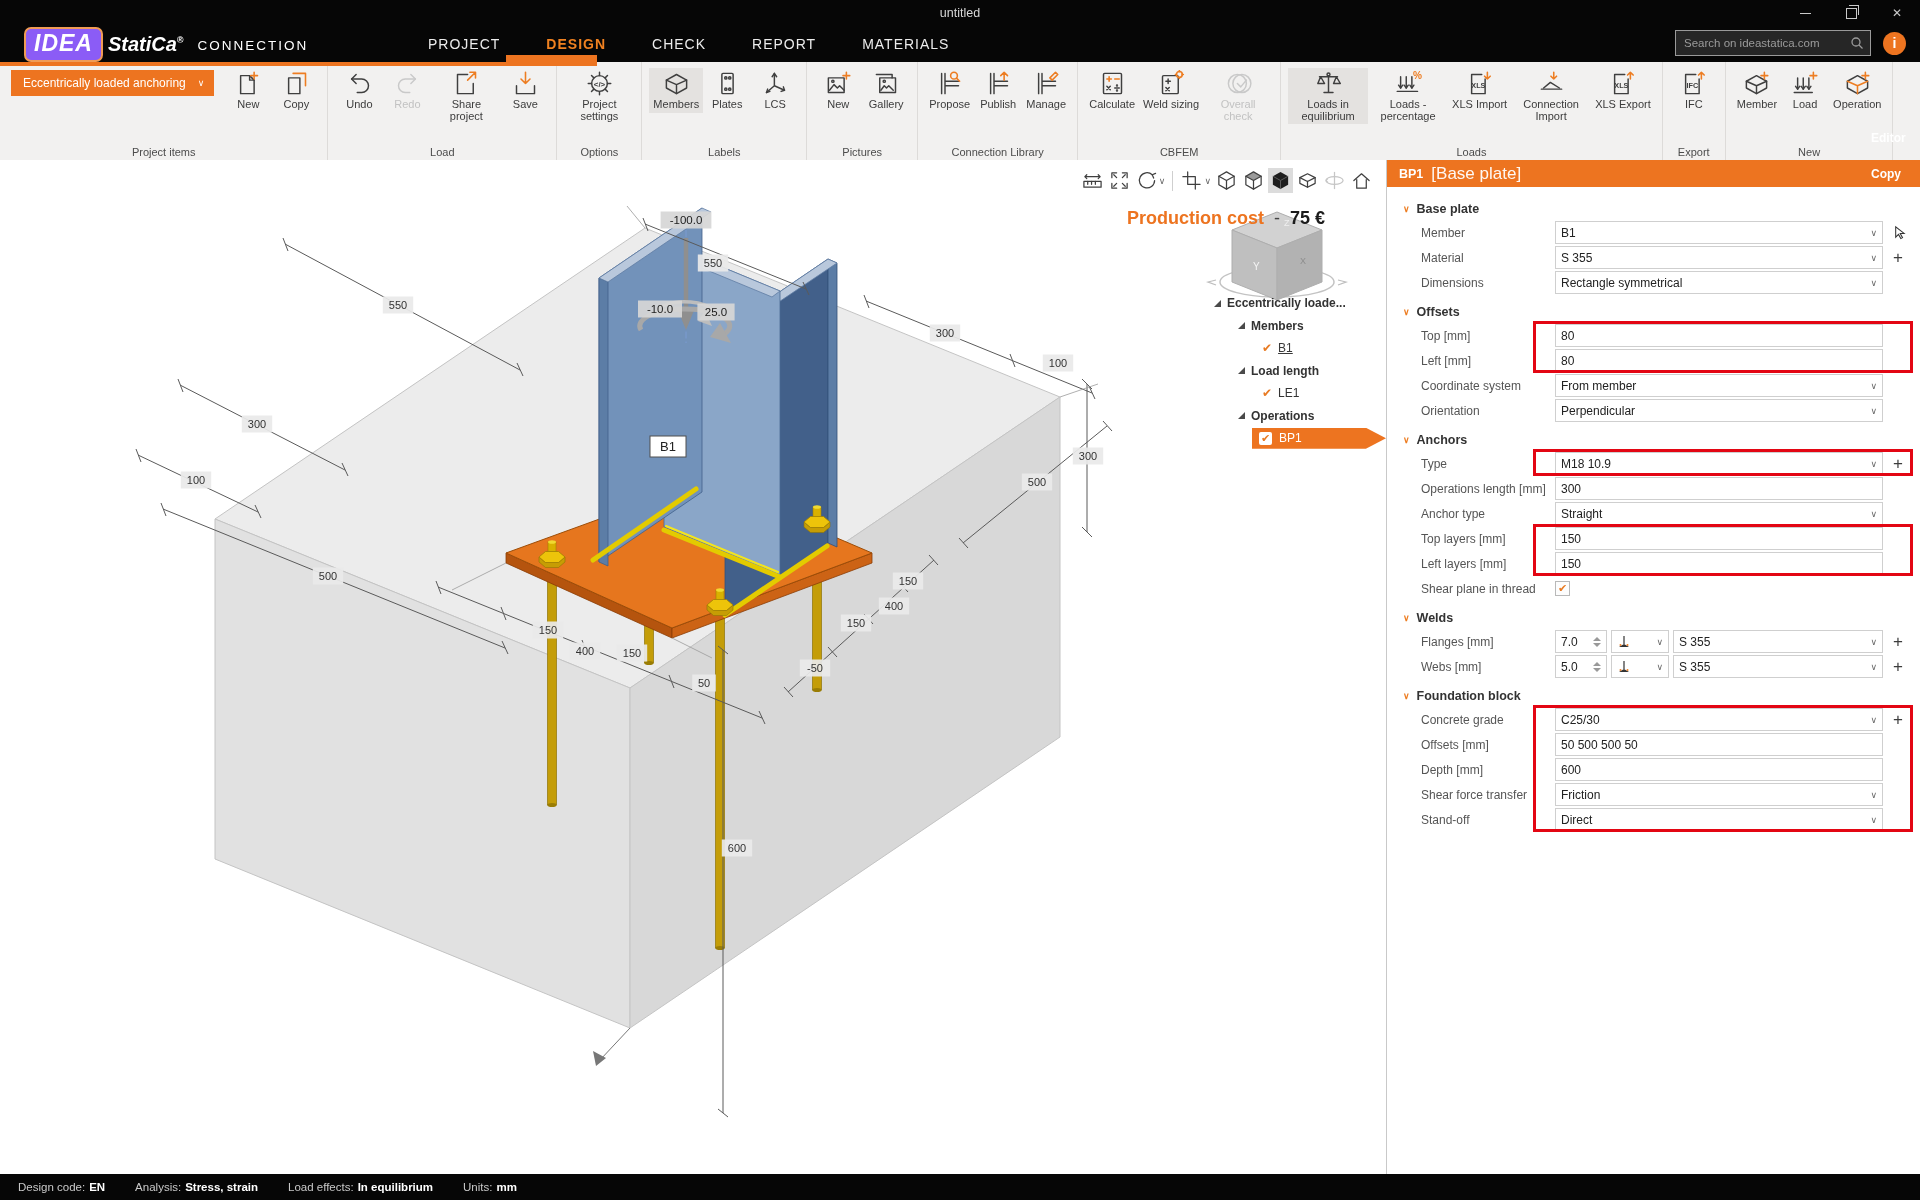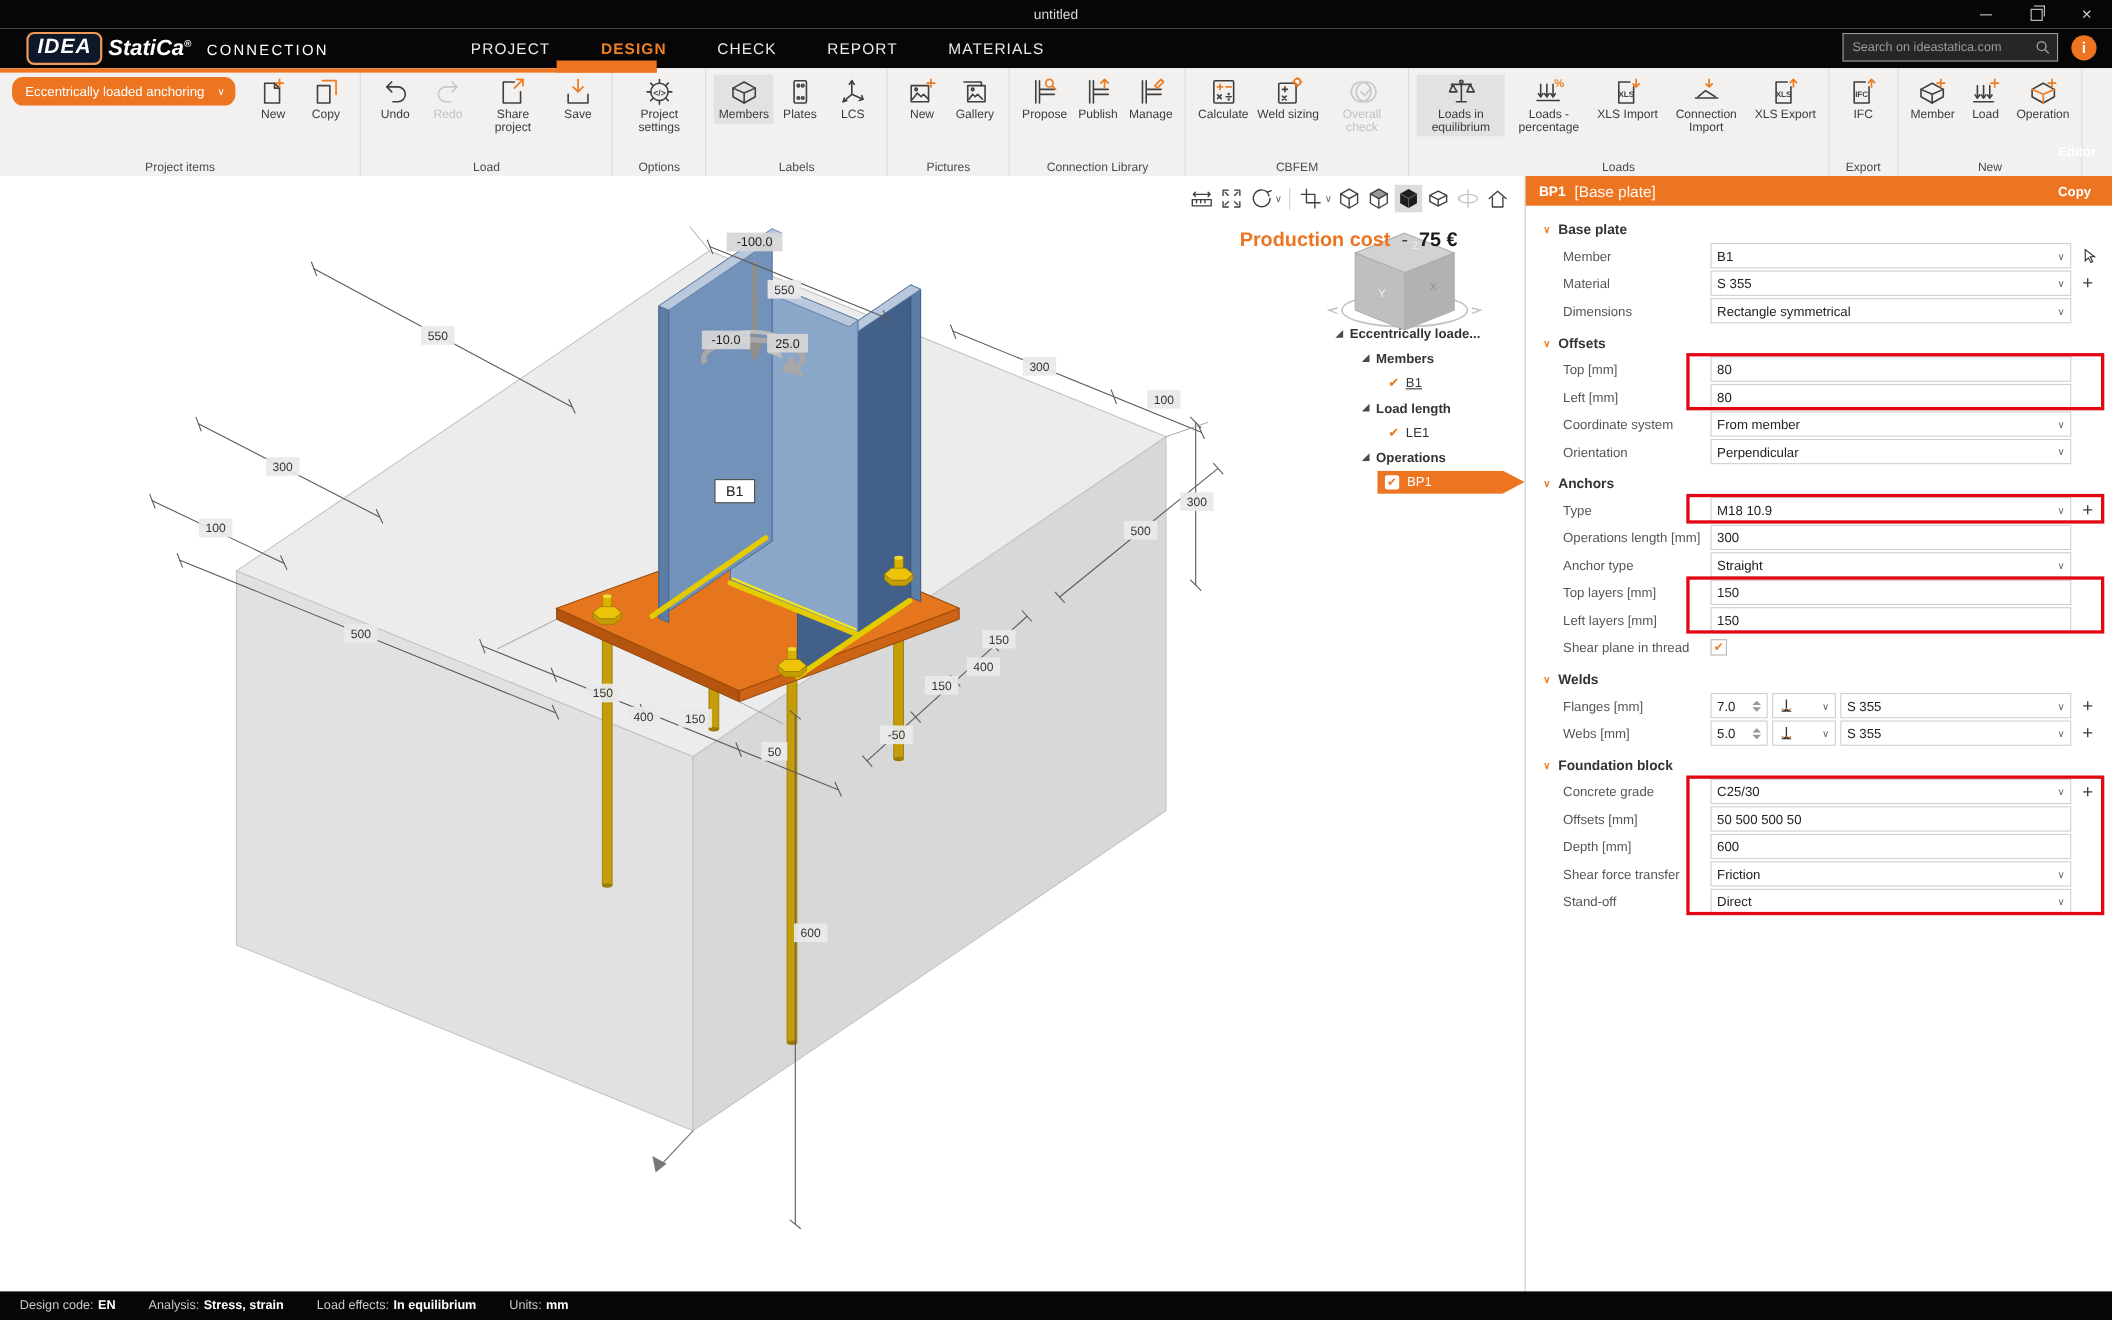--- a/index.html
+++ b/index.html
@@ -13,21 +13,21 @@
   .title-text{color:#d8d8d8;font-size:12.5px;}
   .win-controls{position:absolute;right:0;top:0;height:26px;display:flex;align-items:center;}
   .winbtn{width:46px;height:26px;display:flex;align-items:center;justify-content:center;color:#c9c9c9;font-size:12px;cursor:pointer;}
   .win-min-glyph{width:11px;height:1px;background:#c9c9c9;}
   .win-restore-glyph{width:9px;height:9px;border:1px solid #c9c9c9;position:relative;}
   .win-restore-glyph::before{content:"";position:absolute;left:2px;top:-4px;width:9px;height:9px;border:1px solid #c9c9c9;border-left:none;border-bottom:none;}
 
   
   .menubar{position:absolute;left:0;top:26px;width:1920px;height:36px;background:#060606;display:flex;align-items:center;}
   .logo{display:flex;align-items:center;margin-left:24px;}
-  .logo-badge{background:#0f172a;color:#fff;font-weight:bold;font-style:italic;font-size:19px;
+  .logo-badge{background:#8b5cf6;color:#fff;font-weight:bold;font-style:italic;font-size:23px;
               padding:1px 8px 3px;border-radius:7px;border:2px solid #f09b55;letter-spacing:1px;}
   .logo-statica{color:#fff;font-weight:bold;font-style:italic;font-size:20px;margin-left:5px;}
   .logo-reg{color:#fff;font-size:9px;vertical-align:super;}
   .logo-app{color:#fff;font-size:13.5px;letter-spacing:2px;margin-left:14px;margin-top:3px;}
   .menu-tabs{position:absolute;left:405px;top:0;height:36px;display:flex;align-items:center;}
   .mtab{color:#ececec;font-size:14px;letter-spacing:1px;padding:0 23px;height:36px;display:flex;align-items:center;cursor:pointer;}
   .mtab.active{color:#f08120;font-weight:bold;}
   .searchwrap{position:absolute;right:14px;top:4px;display:flex;align-items:center;}
   .searchbox{width:182px;height:24px;background:#262626;border:1px solid #9a9a9a;display:flex;align-items:center;padding:0 6px;}
   .searchbox input{flex:1;background:transparent;border:none;outline:none;color:#cfcfcf;font-size:11.5px;font-family:"Liberation Sans",sans-serif;}
@@ -48,21 +48,21 @@
   .rbtn svg{width:27px;height:27px;flex:none;}
   .blabel{font-size:11px;line-height:11.5px;text-align:center;color:#3c3c3c;max-width:62px;}
   .rbtn.wide .blabel{max-width:72px;}
   .rbtn.active{background:#e4e2e0;}
   .rbtn.disabled .blabel{color:#c2c2c2;}
   svg .s{stroke:#3f3f3f;fill:none;stroke-width:1.3;stroke-linecap:round;stroke-linejoin:round;}
   svg .o{stroke:#ed7d22;fill:none;stroke-width:1.4;stroke-linecap:round;stroke-linejoin:round;}
   svg .tx{fill:#3f3f3f;stroke:none;font-weight:bold;font-family:"Liberation Sans",sans-serif;}
   .rbtn.disabled svg .s{stroke:#c9c9c9;}
   .proj-dd{background:#ed7420;color:#fff;font-size:12px;height:26px;display:flex;align-items:center;gap:12px;
-           padding:0 10px 0 12px;margin:2px 10px 0 4px;cursor:pointer;white-space:nowrap;border-radius:10px;}
+           padding:0 10px 0 12px;margin:2px 10px 0 4px;cursor:pointer;white-space:nowrap;}
   .dd-chev{font-size:9px;}
 
   
   .main{position:absolute;left:0;top:160px;width:1920px;height:1014px;background:#fff;}
   .viewport{position:absolute;left:0;top:0;width:1386px;height:1014px;background:#fff;overflow:hidden;}
   .scene{position:absolute;left:0;top:0;}
   .dimtxt{font-size:11px;fill:#333;font-family:"Liberation Sans",sans-serif;}
   .loadtxt{font-size:11.5px;fill:#1c1c1c;font-family:"Liberation Sans",sans-serif;}
 
   
@@ -87,21 +87,21 @@
   .tlink{text-decoration:underline;color:#3a3a3a;}
   .bp1-banner{background:#ed7420;color:#fff;height:21px;display:flex;align-items:center;gap:7px;width:132px;
               padding-left:7px;clip-path:polygon(0 0,85% 0,100% 50%,85% 100%,0 100%);cursor:pointer;}
   .bp1-box{width:13px;height:13px;background:#fff;border-radius:2px;display:flex;align-items:center;justify-content:center;
            color:#e87a22;font-size:11px;flex:none;}
 
   
   .props{position:absolute;left:1386px;top:0;width:534px;height:1014px;background:#fff;border-left:1px solid #c9c9c9;}
   .phead{height:27px;background:#ed7420;display:flex;align-items:center;padding:0 14px 0 12px;color:#fff;}
   .phead .pid{font-weight:bold;font-size:12.5px;margin-right:8px;}
-  .phead .ptype{font-size:14px;opacity:.95;}
+  .phead .ptype{font-size:17px;opacity:.95;}
   .phead .pactions{margin-left:auto;display:flex;gap:22px;flex-direction:column;}
   .pact{font-size:12px;font-weight:bold;cursor:pointer;}
   .pbody{padding:4px 8px 0 14px;}
   .psec{display:flex;align-items:center;gap:7px;margin:11px 0 5px 2px;}
   .psec .chev{color:#ed7d22;font-size:9px;font-weight:bold;}
   .psec .ptitle{font-weight:bold;font-size:12.5px;color:#333;}
   .prow{display:flex;align-items:center;height:23px;margin-bottom:2px;}
   .plabel{width:134px;flex:none;padding-left:20px;font-size:12px;color:#555;white-space:nowrap;overflow:hidden;}
   .pfieldzone{flex:1;display:flex;align-items:center;gap:4px;min-width:0;}
   .picon{width:30px;flex:none;display:flex;align-items:center;justify-content:center;color:#444;}

